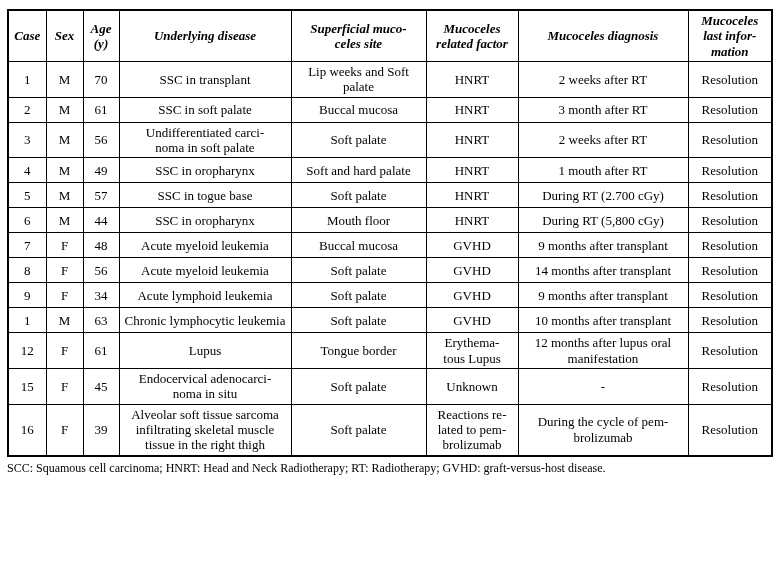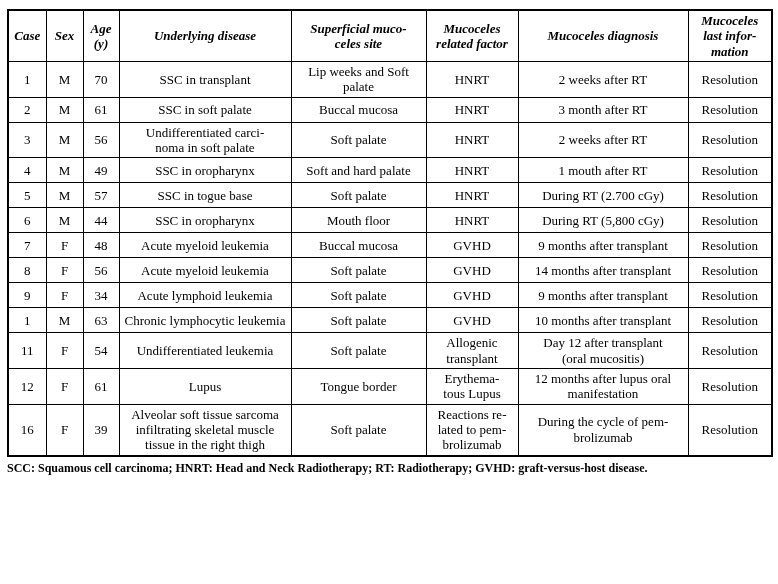--- a/index.html
+++ b/index.html
@@ -41,21 +41,20 @@
   }
   table.data-table td {
     font-size: 13px;
     height: 20px;
   }
   .footnote {
     font-size: 12px;
     margin-top: 4px;
     text-align: left;
     white-space: nowrap;
-    font-weight: bold;
   }
 </style>
 </head>
 <body>
 
 <div class="page">
 
   <table class="data-table">
     <colgroup>
       <col style="width:38px">
@@ -181,44 +180,43 @@
           <td>1</td>
           <td>M</td>
           <td>63</td>
           <td>Chronic lymphocytic leukemia</td>
           <td>Soft palate</td>
           <td>GVHD</td>
           <td>10 months after transplant</td>
           <td>Resolution</td>
         </tr>
         <tr>
-          <td>11</td>
-          <td>F</td>
-          <td>54</td>
-          <td>Undifferentiated leukemia</td>
-          <td>Soft palate</td>
-          <td>Allogenic
-transplant</td>
-          <td>Day 12 after transplant
-(oral mucositis)</td>
-          <td>Resolution</td>
-        </tr>
-        <tr>
           <td>12</td>
           <td>F</td>
           <td>61</td>
           <td>Lupus</td>
           <td>Tongue border</td>
           <td>Erythema-
 tous Lupus</td>
           <td>12 months after lupus oral
 manifestation</td>
           <td>Resolution</td>
         </tr>
         <tr>
+          <td>15</td>
+          <td>F</td>
+          <td>45</td>
+          <td>Endocervical adenocarci-
+noma in situ</td>
+          <td>Soft palate</td>
+          <td>Unknown</td>
+          <td>-</td>
+          <td>Resolution</td>
+        </tr>
+        <tr>
           <td>16</td>
           <td>F</td>
           <td>39</td>
           <td>Alveolar soft tissue sarcoma
 infiltrating skeletal muscle
 tissue in the right thigh</td>
           <td>Soft palate</td>
           <td>Reactions re-
 lated to pem-
 brolizumab</td>

